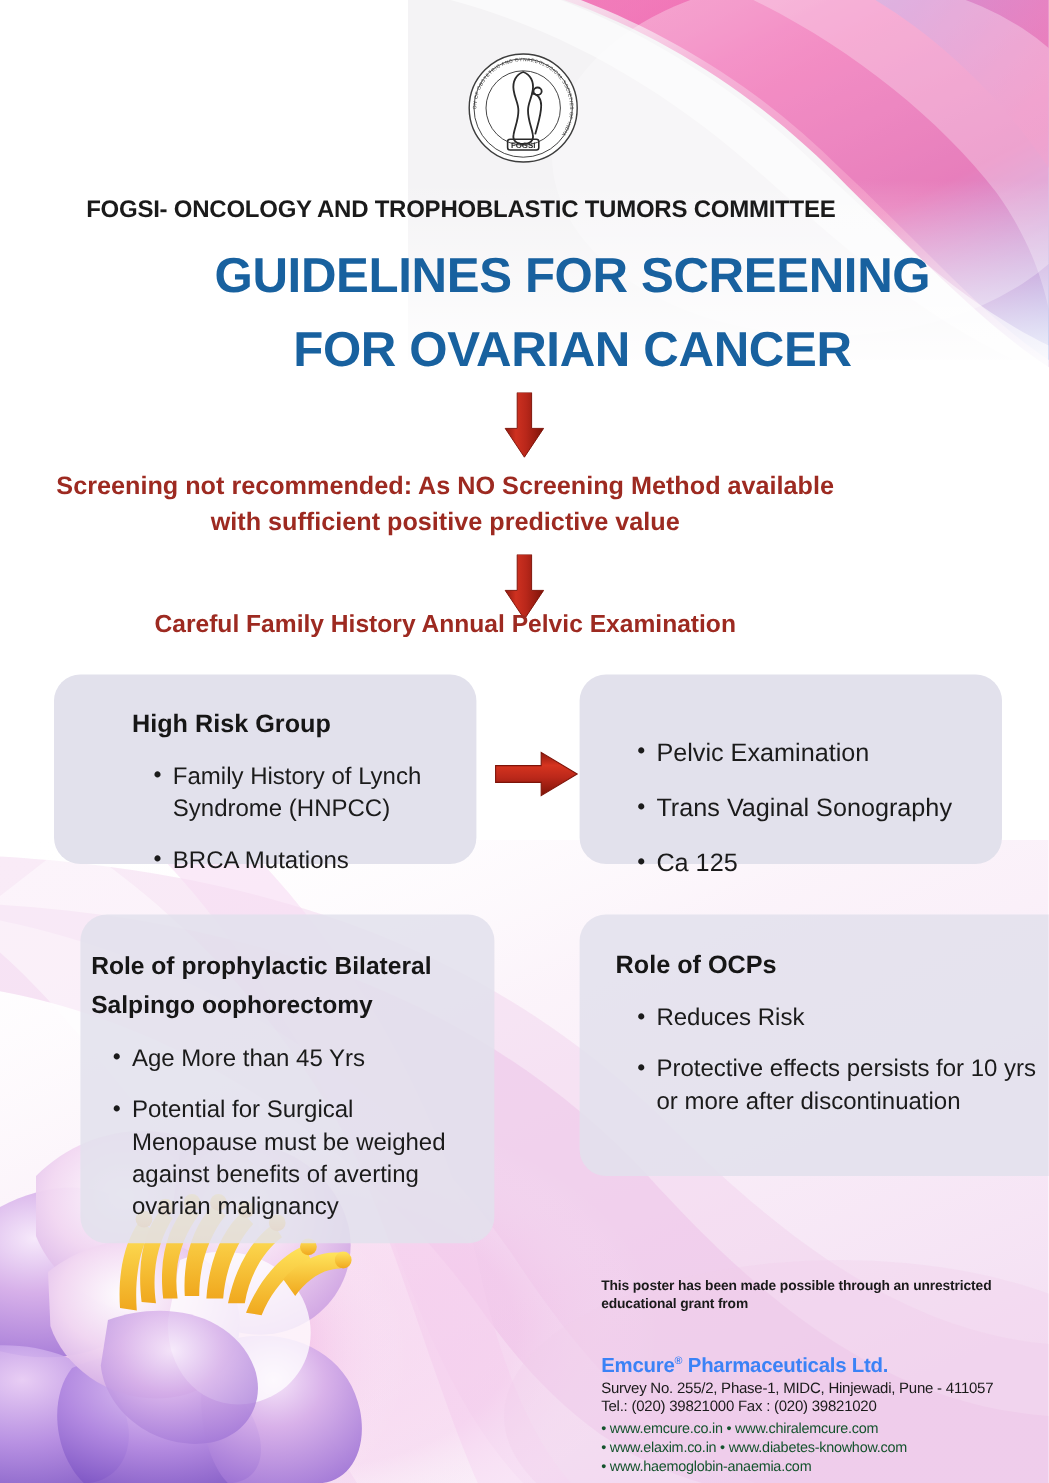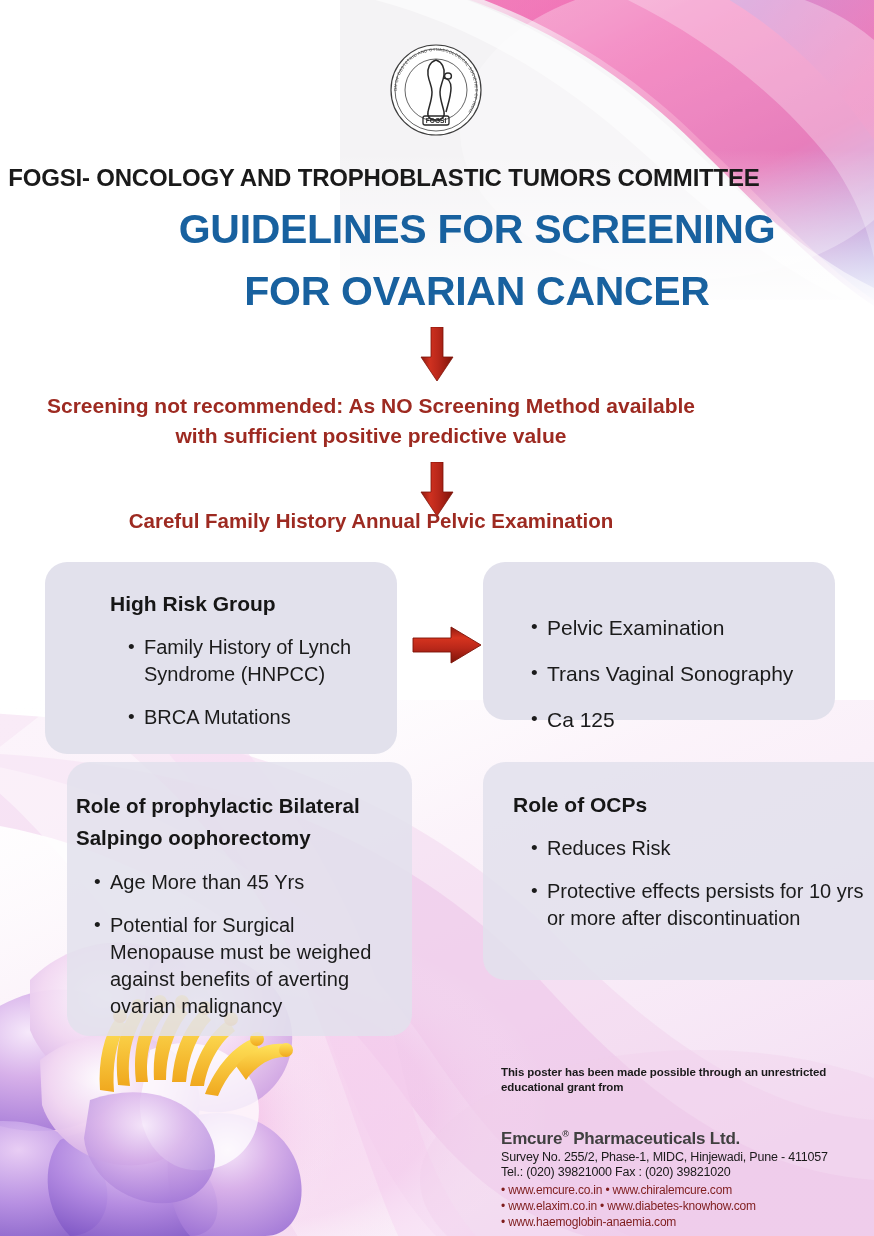--- a/index.html
+++ b/index.html
@@ -27,21 +27,21 @@
   
   .logo-wrap{
     position:absolute;left:386px;top:40px;width:100px;height:100px;
   }
   .logo-svg{width:100px;height:100px;display:block;}
 
   
   .committee{
     position:absolute;left:0;top:164px;width:768px;
     text-align:center;
-    font-size:24px;font-weight:bold;color:#1a1a1a;
+    font-size:20px;font-weight:bold;color:#1a1a1a;
     letter-spacing:-0.2px;
   }
   .title-line{
     position:absolute;left:0;width:874px;text-align:center;
     color:#18619f;font-weight:bold;font-size:41px;letter-spacing:-0.3px;padding-left:40px;
   }
   .title-1{top:206px;}
   .title-2{top:268px;}
 
   
@@ -58,21 +58,21 @@
   .red-stmt-1{top:391px;font-size:21px;line-height:30px;}
   .red-stmt-2{top:507px;font-size:20.5px;line-height:28px;}
 
   
   .card{
     position:absolute;
     background:rgba(226,225,236,0.86);
     border-radius:22px;
   }
   .card-solid{background:#e2e1ec;}
-  .card-hrg{left:45px;top:562px;width:352px;height:192px;}
+  .card-hrg{left:45px;top:562px;width:352px;height:158px;}
   .card-tests{left:483px;top:562px;width:352px;height:158px;}
   .card-bso{left:67px;top:762px;width:345px;height:274px;}
   .card-ocp{left:483px;top:762px;width:424px;height:218px;}
 
   .card-inner{position:absolute;}
   .inner-hrg{left:65px;top:27px;right:10px;}
   .inner-tests{left:30px;top:35px;right:10px;}
   .inner-bso{left:9px;top:28px;right:8px;}
   .inner-ocp{left:30px;top:28px;right:10px;}
 
@@ -94,26 +94,26 @@
 
   
   .footer{
     position:absolute;left:501px;top:1065px;width:360px;color:#1a1a1a;
   }
   .footer-grant{
     font-size:11.5px;font-weight:bold;line-height:15px;margin-bottom:29px;
     letter-spacing:-0.1px;
   }
   .footer-company{
-    font-size:17px;font-weight:bold;color:#404040;line-height:20px;margin-bottom:1px;
+    font-size:17px;font-weight:bold;color:#3b82f6;line-height:20px;margin-bottom:1px;
     letter-spacing:-0.2px;
   }
   .footer-company sup{font-size:9px;vertical-align:super;}
   .footer-addr{font-size:12.5px;line-height:15.5px;color:#1a1a1a;letter-spacing:-0.2px;}
-  .footer-sites{font-size:12px;line-height:16px;color:#7f1d1d;margin-top:1px;letter-spacing:-0.2px;}
+  .footer-sites{font-size:12px;line-height:16px;color:#14532d;margin-top:1px;letter-spacing:-0.2px;}
   .footer-sites div{white-space:nowrap;}
 </style>
 </head>
 <body>
 
 <div class="poster">
 
   <div class="bg-layer">
     <div class="bg-panel-right"></div>
 

